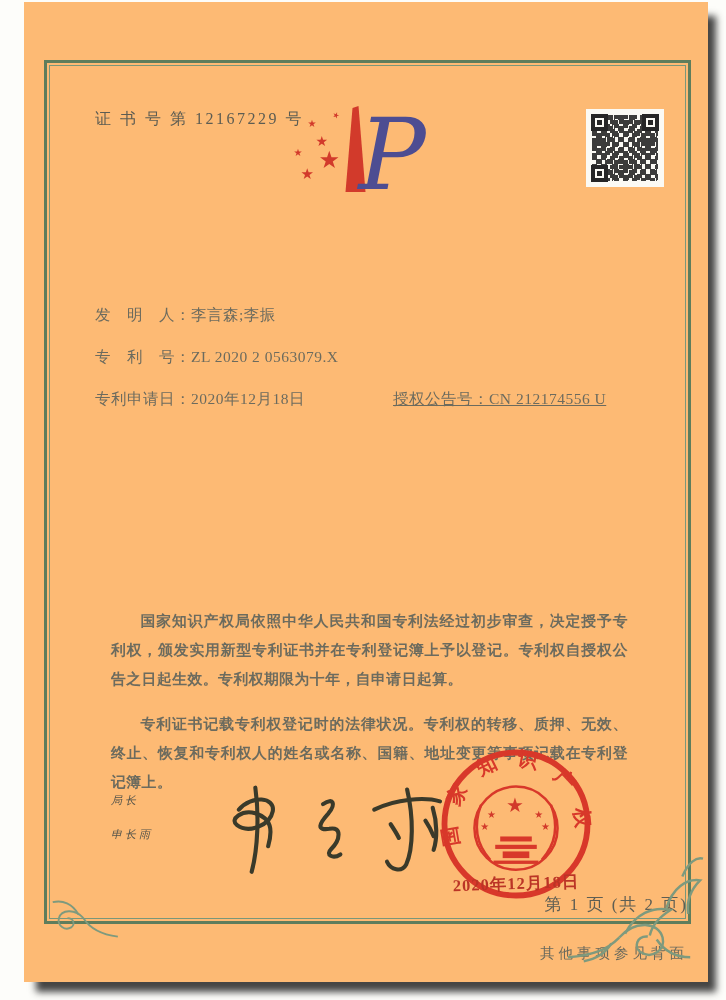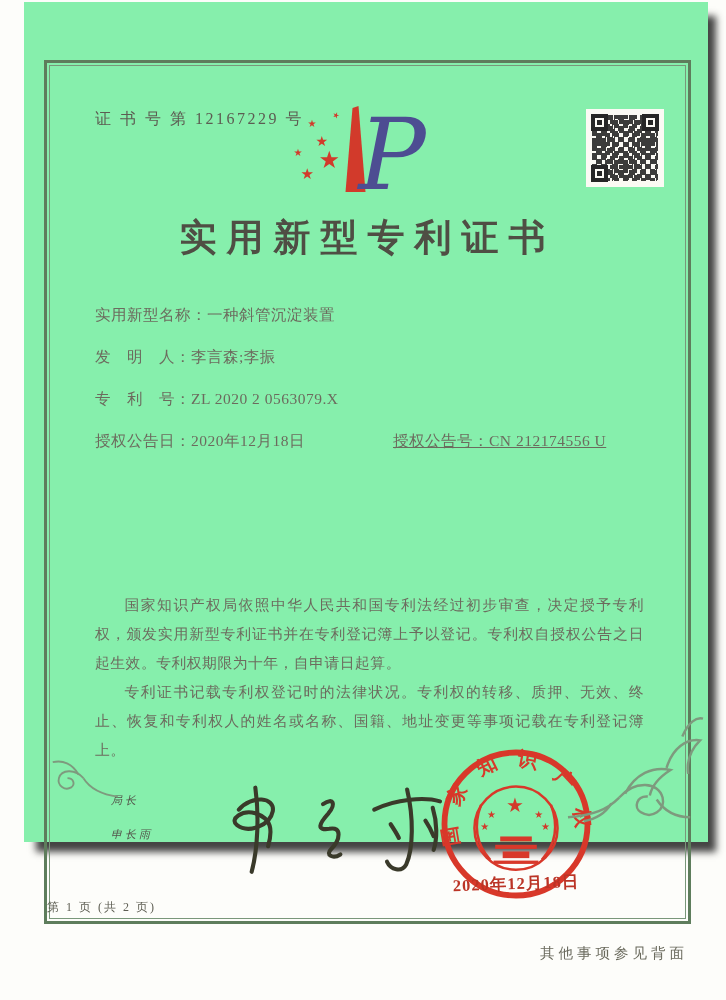--- a/index.html
+++ b/index.html
@@ -2,22 +2,22 @@
 <html><head>
 <meta charset="utf-8">
 <style>
   html,body{margin:0;padding:0;}
   body{
     width:726px;height:1000px;position:relative;overflow:hidden;
     background:#fdfdfa;
     font-family:"Liberation Serif","DejaVu Serif",serif;
   }
   .paper{
-    position:absolute;left:24px;top:2px;width:684px;height:840px;
-    background:#86efac;
+    position:absolute;left:24px;top:2px;width:684px;height:980px;
+    background:#fdba74;
     box-shadow:10px 12px 7px -2px rgba(28,28,28,0.82);
   }
   .frame{
     position:absolute;left:20px;top:58px;width:641px;height:858px;
     border:3px solid #5e7d5c;
   }
   .frame-inner{position:absolute;inset:2px;border:1px solid #79977a;pointer-events:none;}
 
   .cert-no{position:absolute;left:48px;top:46px;font-size:16px;letter-spacing:2.5px;color:#5c5c52;}
 
@@ -41,35 +41,35 @@
   }
 
   .fields{position:absolute;left:48px;top:240px;right:36px;font-size:15.5px;color:#6c6b5e;}
   .field-row{height:42px;line-height:23px;letter-spacing:.5px;position:relative;}
   .grant2{position:absolute;left:298px;top:0;text-decoration:underline;}
 
   .paras{
     position:absolute;left:48px;right:44px;top:528px;
     font-size:14.8px;line-height:29px;color:#6c6b5e;text-align:justify;
   }
-  .paras p{margin:0;text-indent:2em;letter-spacing:.5px;}
+  .paras p{margin:16px;text-indent:2em;letter-spacing:.5px;font-weight:bold;}
 
   .signer{position:absolute;left:64px;top:720px;font-size:11px;color:#53534a;letter-spacing:3px;line-height:34px;font-style:italic;}
   .signature{position:absolute;left:148px;top:712px;width:256px;height:104px;}
 
   .seal{position:absolute;left:390px;top:682px;width:158px;height:158px;}
   .seal svg{position:absolute;inset:0;}
   .seal-date{
     position:absolute;left:-6px;top:128px;width:170px;text-align:center;
     font-size:16.5px;font-weight:600;color:#bb3426;letter-spacing:1px;
     transform:rotate(-2deg);
   }
 
-  .page-footer{position:absolute;bottom:5px;left:0;width:100%;text-align:left;
-    font-size:12px;color:#5e5e53;letter-spacing:2px;}
+  .page-footer{position:absolute;bottom:5px;left:0;width:100%;text-align:right;
+    font-size:17px;color:#5e5e53;letter-spacing:2px;}
   .back-note{position:absolute;left:0;right:0;bottom:-42px;text-align:right;
     font-size:14.5px;color:#6a6a5d;letter-spacing:4px;}
 
   .flourish-br{position:absolute;right:4px;bottom:6px;width:138px;height:140px;}
   .flourish-bl{position:absolute;left:14px;bottom:38px;width:86px;height:86px;transform:scaleX(-1);}
 
   .star{fill:#d23a2b;font-family:"DejaVu Sans",sans-serif;}
 </style>
 </head>
 <body>
@@ -94,34 +94,30 @@
       </svg>
     </div>
 
     <div class="qr">
       <div class="qr-noise"></div>
       <div class="fp tl"></div>
       <div class="fp tr"></div>
       <div class="fp bl"></div>
     </div>
 
-    <div class="title">实用新型专利证书</div>
 
     <div class="fields">
-      <div class="field-row">
-        <span>实用新型名称：</span><span>一种斜管沉淀装置</span>
-      </div>
       <div class="field-row">
         <span>发　明　人：</span><span>李言森;李振</span>
       </div>
       <div class="field-row">
         <span>专　利　号：</span><span>ZL 2020 2 0563079.X</span>
       </div>
       <div class="field-row">
-        <span>授权公告日：</span><span>2020年12月18日</span>
+        <span>专利申请日：</span><span>2020年12月18日</span>
         <span class="grant2">
           <span>授权公告号：</span><span>CN 212174556 U</span>
         </span>
       </div>
     </div>
 
     <div class="paras">
       <p>国家知识产权局依照中华人民共和国专利法经过初步审查，决定授予专利权，颁发实用新型专利证书并在专利登记簿上予以登记。专利权自授权公告之日起生效。专利权期限为十年，自申请日起算。</p>
       <p>专利证书记载专利权登记时的法律状况。专利权的转移、质押、无效、终止、恢复和专利权人的姓名或名称、国籍、地址变更等事项记载在专利登记簿上。</p>
     </div>

